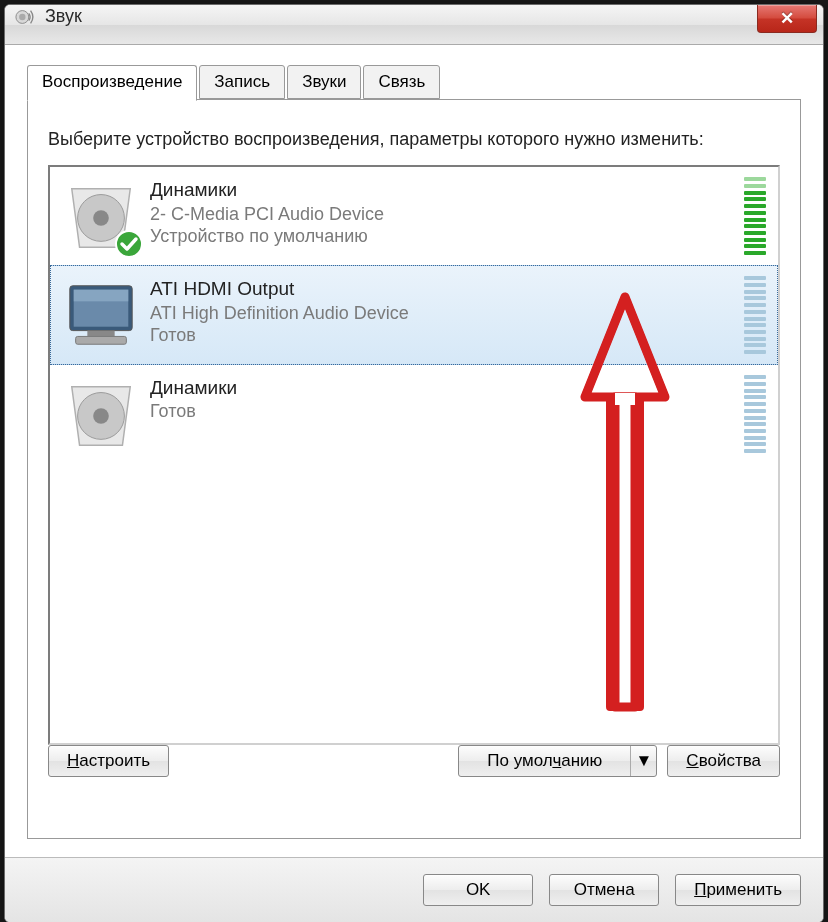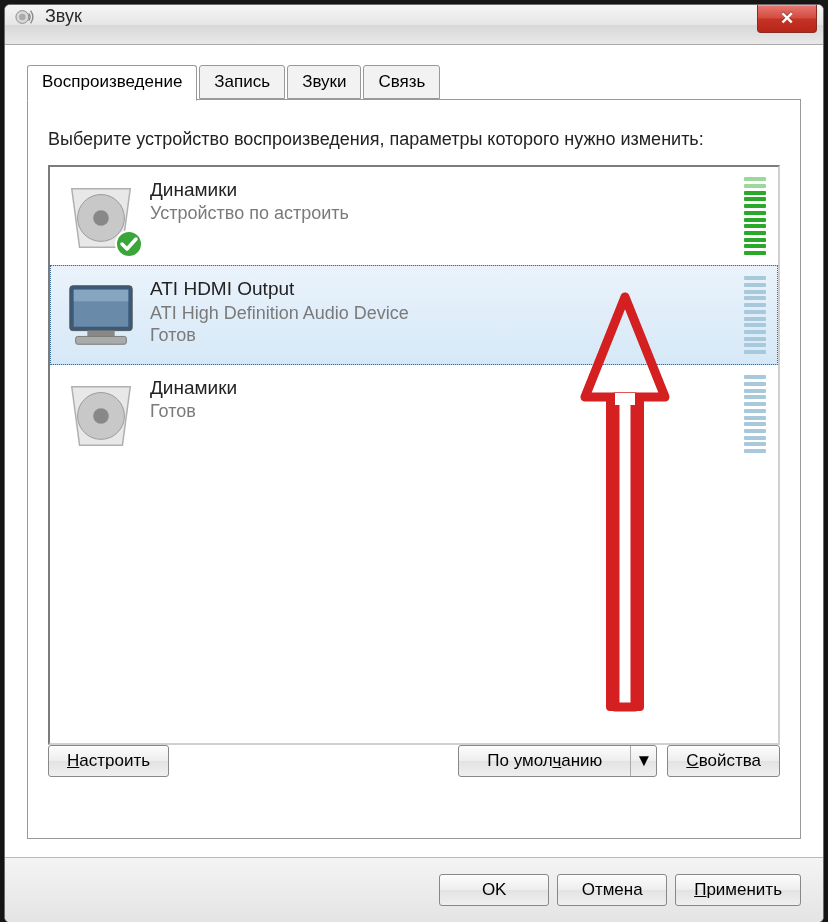--- a/index.html
+++ b/index.html
@@ -78,21 +78,21 @@
     border: 1px solid #888; border-radius: 3px; padding: 5px 18px;
     font-size: 17px; cursor: pointer;
     box-shadow: inset 0 1px 0 rgba(255,255,255,0.6);
   }
   .btn.split { padding: 0; display: flex; align-items: stretch; }
   .btn.split .main { padding: 5px 28px; }
   .btn.split .drop { border-left: 1px solid #aaa; width: 26px; display: flex; align-items: center; justify-content: center; }
   .spacer { flex: 1; }
   .footer {
     background: linear-gradient(to bottom, #f4f4f4, #e4e4e4);
-    border-top: 1px solid #bbb; padding: 16px 22px; display: flex; justify-content: flex-end; gap: 8px;
+    border-top: 1px solid #bbb; padding: 16px 22px; display: flex; justify-content: flex-end; gap: 16px;
   }
   .footer .btn { min-width: 110px; }
   .u { text-decoration: underline; }
   svg.sound-ico { width: 22px; height: 22px; }
   .checkmark {
     position: absolute; right: -4px; bottom: -4px; width: 30px; height: 30px;
   }
 </style>
 </head>
 <body>
@@ -132,21 +132,22 @@
               <ellipse cx="40" cy="42" rx="24" ry="24" fill="#c8c8c8" stroke="#999"></ellipse>
               <circle cx="40" cy="42" r="8" fill="#888"></circle>
             </svg>
             <svg class="checkmark" viewBox="0 0 30 30">
               <circle cx="15" cy="15" r="13" fill="#3aa63a" stroke="#fff" stroke-width="2"></circle>
               <path d="M8 15 L13 20 L22 10" stroke="#fff" stroke-width="3.5" fill="none" stroke-linecap="round" stroke-linejoin="round"></path>
             </svg>
           </div>
           <div class="dev-info">
             <div class="dev-name">Динамики</div>
-            <div class="dev-status">Устройство по астроить</div>
+            <div class="dev-desc">2- C-Media PCI Audio Device</div>
+            <div class="dev-status">Устройство по умолчанию</div>
           </div>
           <div class="level-meter">
             <div class="meter-seg lightgreen"></div>
               <div class="meter-seg lightgreen"></div>
             <div class="meter-seg green"></div>
               <div class="meter-seg green"></div>
             <div class="meter-seg green"></div>
               <div class="meter-seg green"></div>
             <div class="meter-seg green"></div>
               <div class="meter-seg green"></div>

